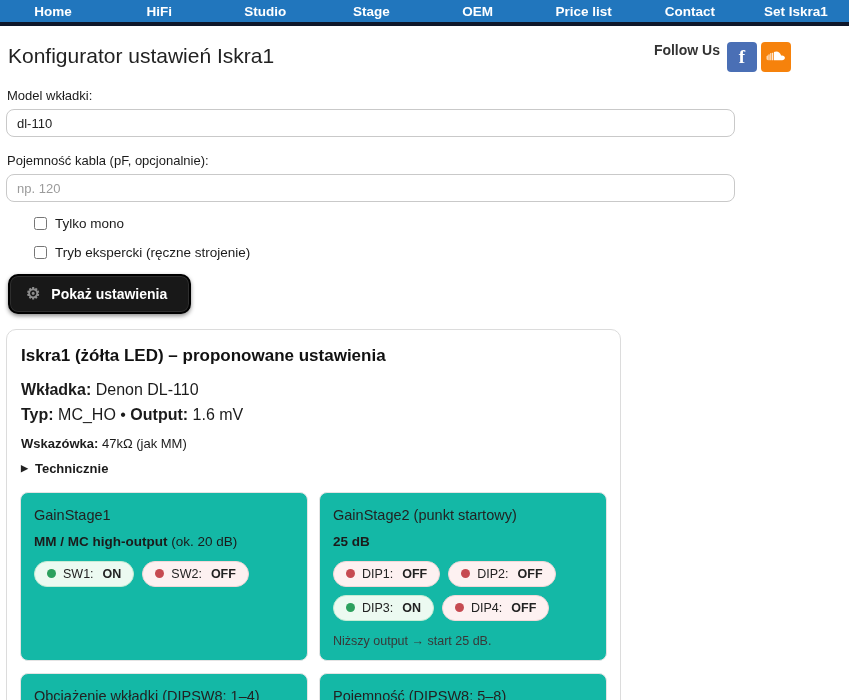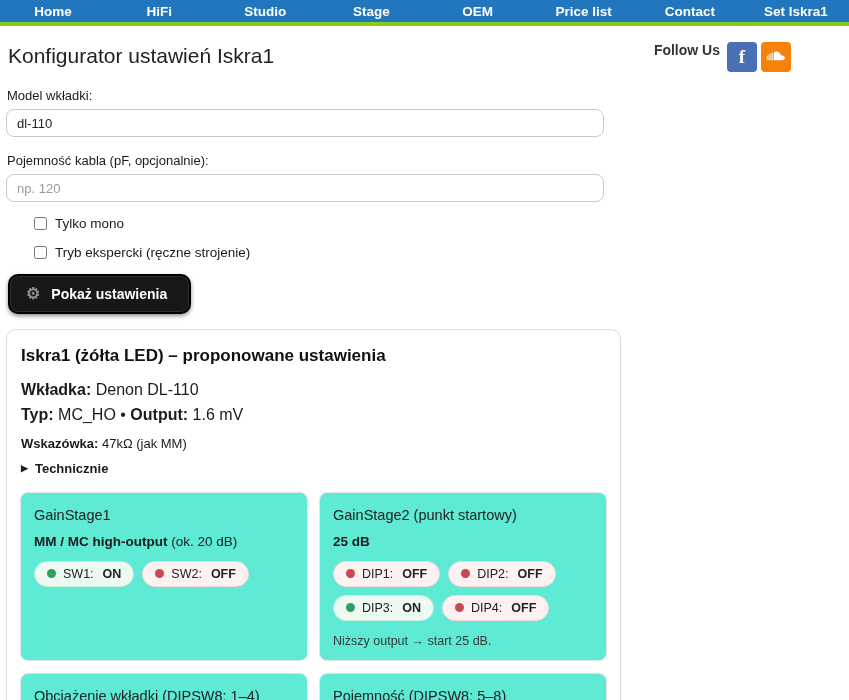--- a/index.html
+++ b/index.html
@@ -6,21 +6,21 @@
   html,body { margin:0; padding:0; }
   body {
     width:849px; height:700px; overflow:hidden;
     background:#ffffff; color:#1b1b1b;
     font-family:"Liberation Sans", sans-serif;
   }
 
   
   .navbar {
     display:flex; height:26px; background:#2176bd;
-    border-bottom:4px solid #84cc16;
+    border-bottom:4px solid #0f172a;
   }
   .nav-item {
     flex:1; display:flex; align-items:center; justify-content:center;
     color:#ffffff; font-weight:bold; font-size:13.5px; cursor:pointer;
     white-space:nowrap;
   }
 
   
   .page { padding:14px 6px 0 6px; }
 
@@ -32,21 +32,21 @@
     width:30px; height:30px; border-radius:4px;
     display:flex; align-items:center; justify-content:center; cursor:pointer;
   }
   .fb { background:#4a6fb5; color:#fff; font-weight:bold; font-size:19px;
         font-family:"Liberation Serif", serif; }
   .sc { background:#f6820c; }
 
   
   .field-label { font-size:13px; margin:16px 0 6px 1px; }
   .text-input {
-    width:598px; height:28px; border:1px solid #c9c9c9; border-radius:8px;
+    width:729px; height:28px; border:1px solid #c9c9c9; border-radius:8px;
     padding:0 10px; font-size:13px; font-family:inherit; color:#222; outline:none;
     display:block;
   }
   .text-input::placeholder { color:#9b9b9b; }
 
   .check-row { display:flex; align-items:center; gap:8px; margin-top:14px; font-size:13.5px;padding-left:28px; }
   .check-row input { width:13px; height:13px; margin:0; cursor:pointer; }
 
   .submit-btn {
     margin-top:14px; margin-left:2px;
@@ -66,21 +66,21 @@
     padding:12px 13px 16px;
   }
   .result-heading { font-size:17px; font-weight:bold; color:#111; margin:4px 0 12px 1px; }
   .meta { font-size:16px; line-height:1.55; margin-left:1px; }
   .hint-line { margin-top:8px; font-size:13px; margin-left:1px; }
   .tech-toggle { margin-top:10px; display:flex; align-items:center; gap:7px;
                  font-size:13px; font-weight:bold; cursor:pointer; margin-left:1px; }
   .tri { font-size:9px; color:#222; }
 
   .cards { display:grid; grid-template-columns:1fr 1fr; gap:12px 11px; margin-top:16px; }
-  .card { border:1px solid #e4e4e4; border-radius:8px; padding:12px 13px; background:#5eead4; }
+  .card { border:1px solid #e4e4e4; border-radius:8px; padding:12px 13px; background:#14b8a6; }
   .card-title { font-size:14.5px; color:#222; margin:2px 0 11px; }
   .card-sub { font-size:13.5px; margin-bottom:12px; }
   .badges { display:flex; flex-wrap:wrap; gap:8px; }
   .badge {
     display:inline-flex; align-items:center; gap:7px;
     padding:5px 12px; border-radius:999px; font-size:12.5px; color:#222;
   }
   .badge b { margin-left:2px; }
   .badge.on  { background:#ecfaf1; border:1px solid #c6ecd4; }
   .badge.off { background:#fdf1f1; border:1px solid #f3d7d7; }

